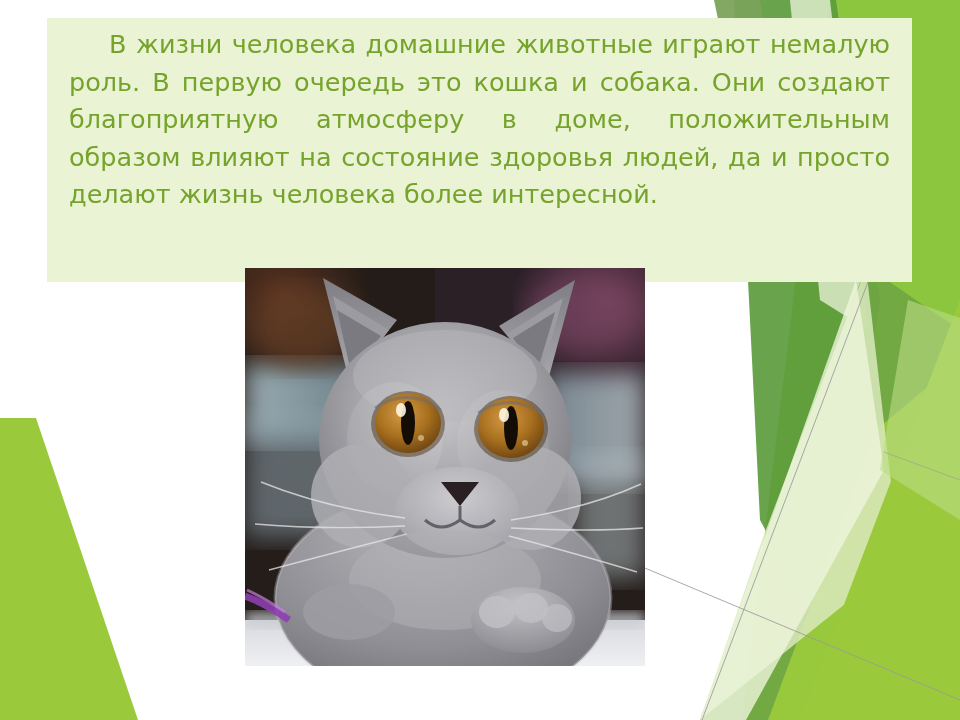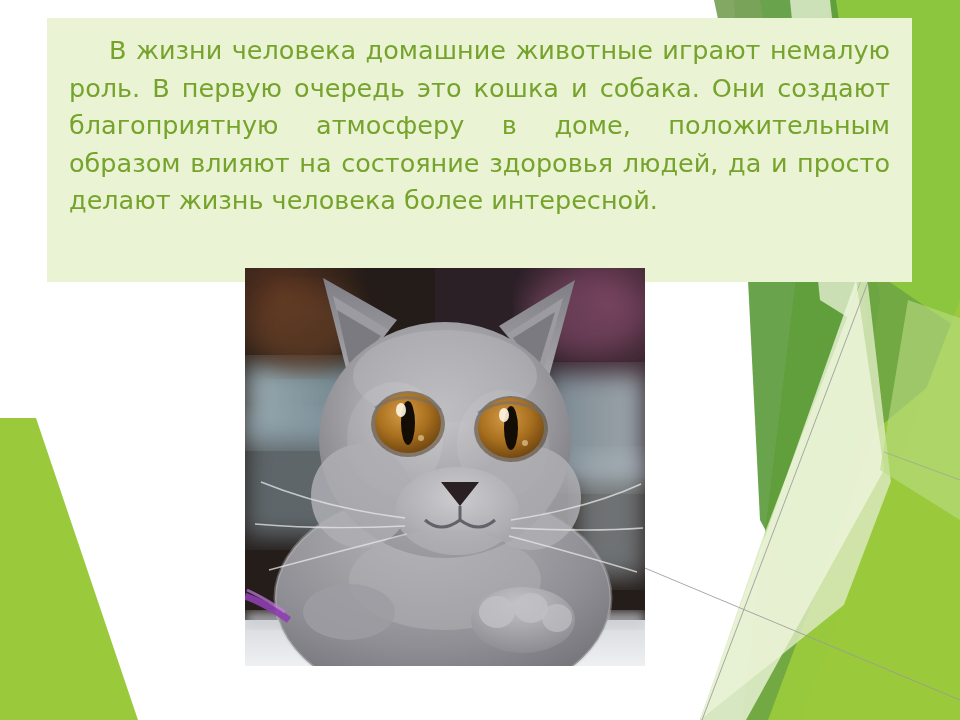--- a/index.html
+++ b/index.html
@@ -8,21 +8,21 @@
   #slide{position:relative;width:960px;height:720px;background:#ffffff;overflow:hidden;}
 
   
   #bg-decor{position:absolute;inset:0;width:960px;height:720px;}
 
   
   #text-panel{
     position:absolute;left:47px;top:18px;width:865px;height:264px;
     background:#EAF3D4;
     box-sizing:border-box;
-    padding:14px 22px 0 22px;
+    padding:8px 22px 0 22px;
   }
   #body-text{
     font-family:"DejaVu Sans",sans-serif;
     font-size:25.5px;
     line-height:37.5px;
     color:#76A32B;
     text-align:justify;
     text-justify:inter-word;
     text-indent:40px;
     margin:0;

